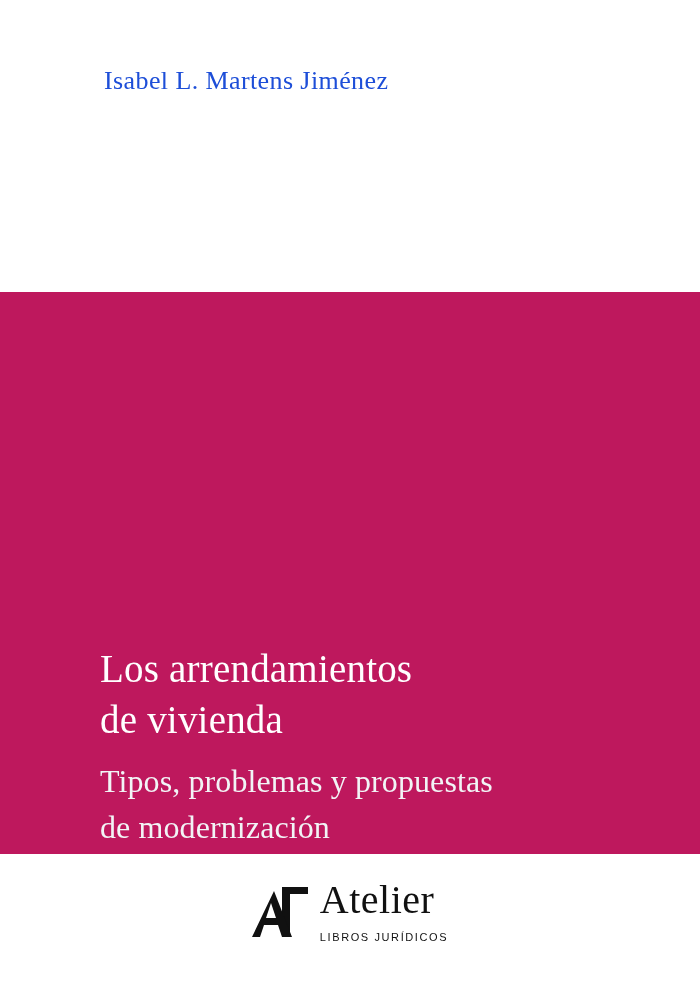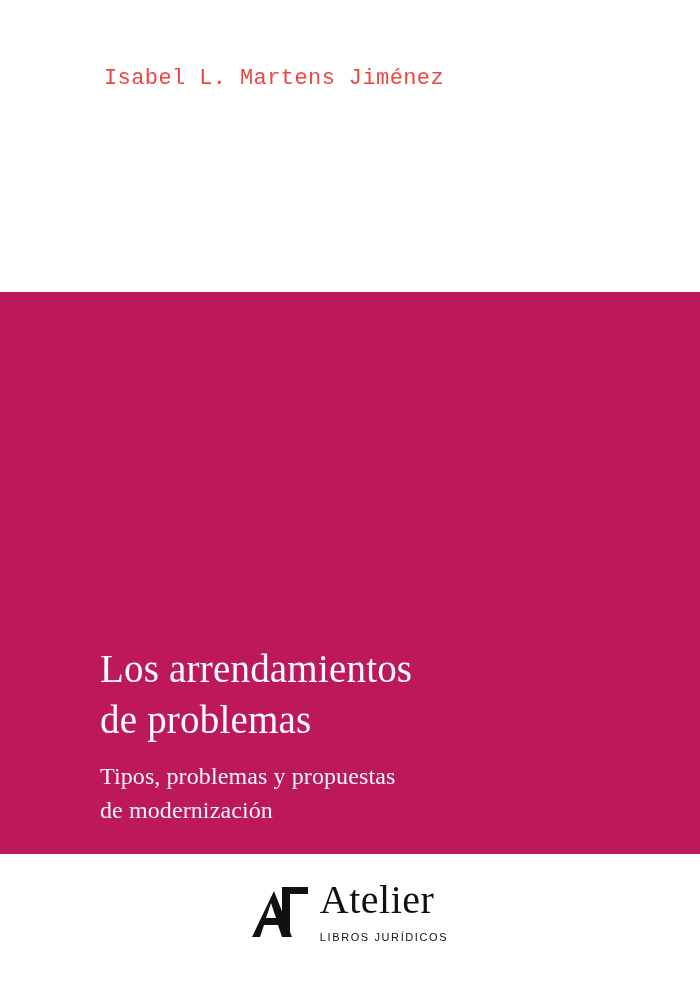--- a/index.html
+++ b/index.html
@@ -19,24 +19,24 @@
     position: absolute;
     inset: 0;
     background: #ffffff;
   }
 
   
   .author {
     position: absolute;
     left: 104px;
     top: 66px;
-    font-family: Liberation Mono, monospace;
-    font-size: 22px;
+    font-family: Liberation Serif, serif;
+    font-size: 26px;
     letter-spacing: 0.4px;
-    color: #ef4444;
+    color: #1d4ed8;
     white-space: nowrap;
   }
 
   
   .blue-band {
     position: absolute;
     left: 0;
     top: 292px;
     width: 700px;
     height: 562px;
@@ -55,21 +55,21 @@
     font-size: 39px;
     line-height: 1.30;
     color: #ffffff;
     margin: 0;
     font-weight: normal;
     letter-spacing: 0.2px;
   }
 
   .subtitle {
     font-family: "Liberation Serif", serif;
-    font-size: 24px;
+    font-size: 32px;
     line-height: 1.42;
     color: #f2f4f6;
     margin: 14px 0 0 0;
     font-weight: normal;
     letter-spacing: 0.1px;
   }
 
   
   .collection-rule {
     position: absolute;
@@ -143,21 +143,21 @@
 
 <div class="cover">
 
   <div class="author">Isabel L. Martens Jiménez</div>
 
   <div class="blue-band">
 
     <div class="title-block">
       <h1 class="title">
         <span>Los arrendamientos</span><br>
-        <span>de problemas</span>
+        <span>de vivienda</span>
       </h1>
       <p class="subtitle">
         <span>Tipos, problemas y propuestas</span><br>
         <span>de modernización</span>
       </p>
     </div>
 
     <div class="collection-rule"></div>
     <div class="collection-label">CIVIL</div>
   </div>

